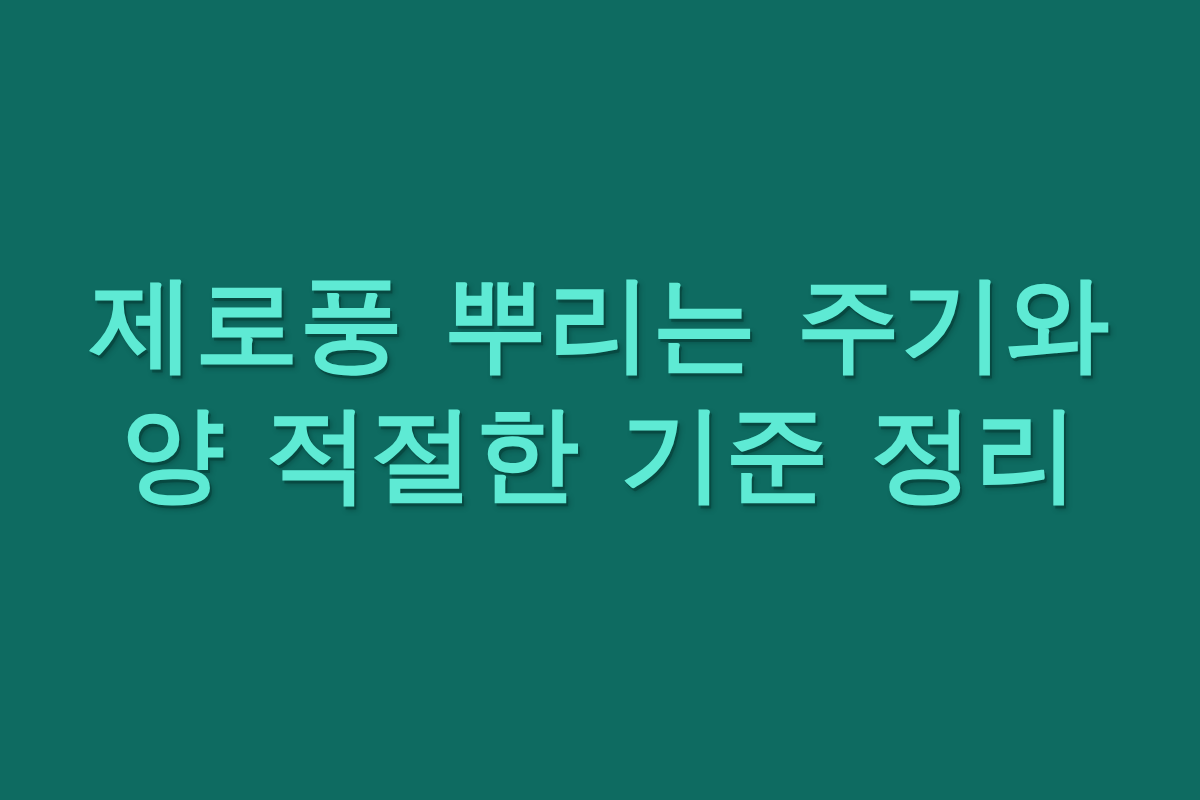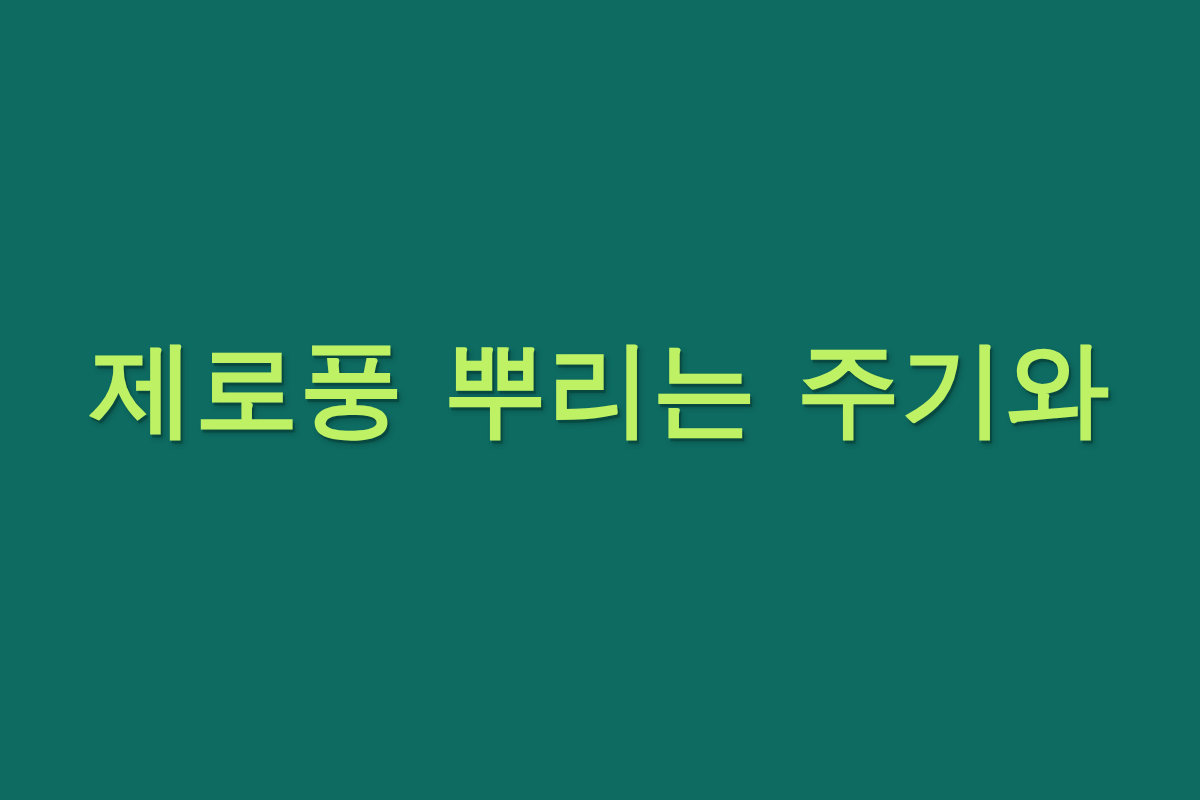--- a/index.html
+++ b/index.html
@@ -36,21 +36,21 @@
     padding: 0 40px;
     box-sizing: border-box;
     
     transform: translateY(-12px);
   }
 
   .headline-line {
     display: block;
     width: 100%;
     text-align: center;
-    color: #bef264;
+    color: #5eead4;
     font-family: "Liberation Sans", "DejaVu Sans", sans-serif;
     font-size: 104px;
     font-weight: 700;
     line-height: 130px;
     letter-spacing: 0.5px;
     word-spacing: 10px;
     white-space: nowrap;
     
     text-shadow:
       2px 3px 0 rgba(6, 62, 55, 0.55),
@@ -65,16 +65,17 @@
 </style>
 </head>
 <body>
 
 <div class="banner">
 
   <div class="headline">
 
     <span class="headline-line headline-line-1">제로풍 뿌리는 주기와</span>
 
+    <span class="headline-line headline-line-2">양 적절한 기준 정리</span>
 
   </div>
 
 </div>
 
 </body></html>

